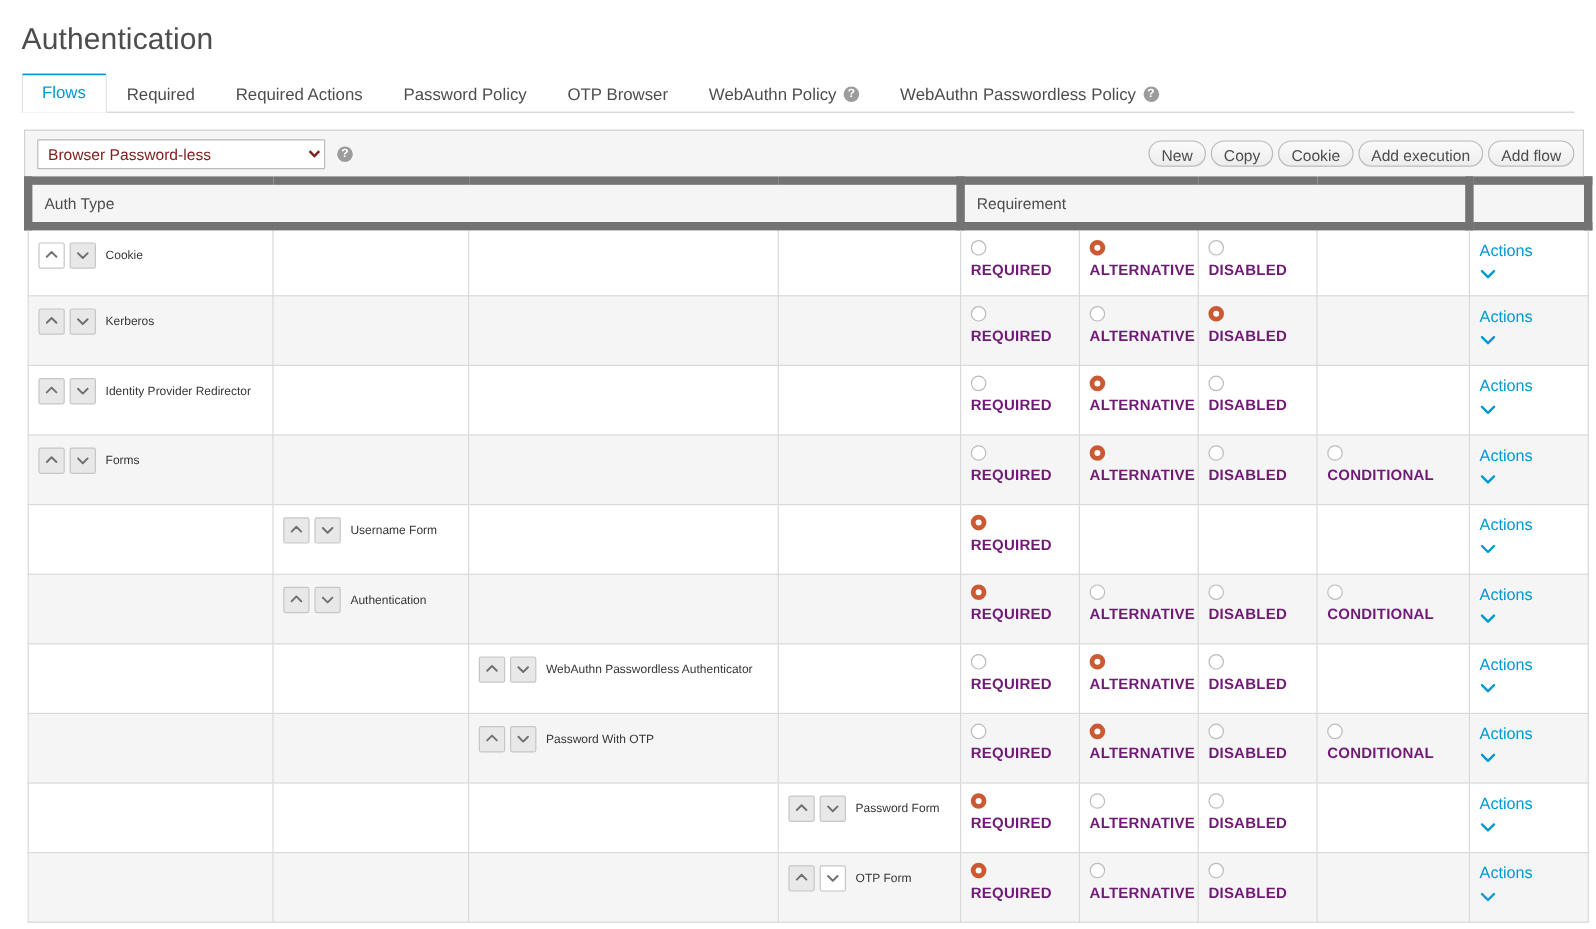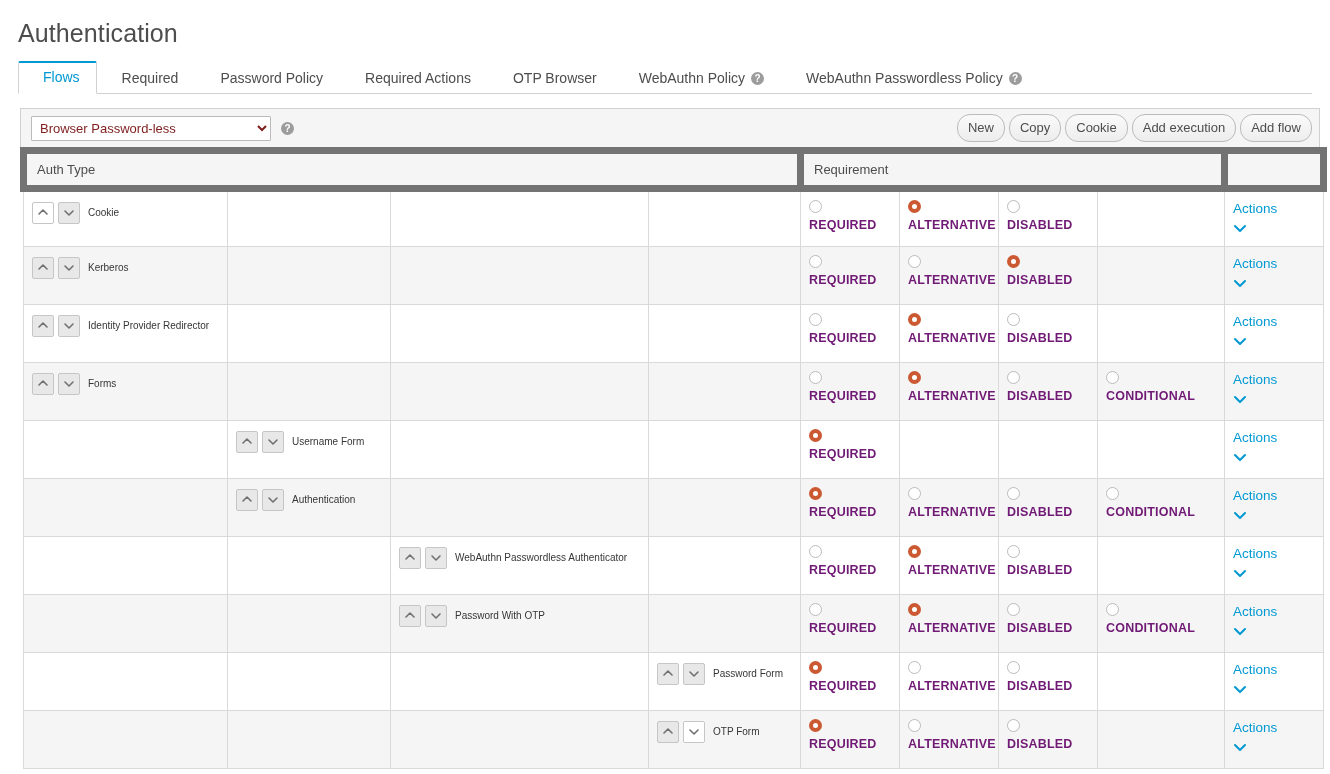--- a/index.html
+++ b/index.html
@@ -29,21 +29,21 @@
     height: 32px;
     border-bottom: 1px solid #d1d1d1;
     display: flex;
     align-items: flex-end;
     padding-left: 0;
     width: 1294px;
   }
   .tab {
     font-size: 14px;
     color: #4d4d4d;
-    padding: 6px 16px 7px 24px;
+    padding: 6px 16px 7px 16px;
     line-height: 18px;
     cursor: pointer;
     border: 1px solid transparent;
     border-bottom: none;
     position: relative;
     top: 1px;
     white-space: nowrap;
     display: flex;
     align-items: center;
     gap: 6px;
@@ -98,21 +98,21 @@
     padding: 2px 4px;
     border-radius: 1px;
   }
   .toolbar-right { display: flex; gap: 4px; }
   .btn {
     background: linear-gradient(#fafafa, #ededed);
     border: 1px solid #bbbbbb;
     border-radius: 13px;
     font-size: 13px;
     color: #4d4d4d;
-    height: 28px;
+    height: 22px;
     padding: 0 10px;
     cursor: pointer;
     font-family: "Liberation Sans", sans-serif;
     line-height: 24px;
     white-space: nowrap;
   }
 
   
   table.flow-table {
     border-collapse: collapse;
@@ -197,24 +197,24 @@
 <h1 class="page-title">Authentication</h1>
 
 <div class="tabbar" id="tabbar">
     <div class="tab active">
       <span>Flows</span>
     </div>
     <div class="tab">
       <span>Required</span>
     </div>
     <div class="tab">
+      <span>Required Actions</span>
+    </div>
+    <div class="tab">
       <span>Password Policy</span>
-    </div>
-    <div class="tab">
-      <span>Required Actions</span>
     </div>
     <div class="tab">
       <span>OTP Browser</span>
     </div>
     <div class="tab">
       <span>WebAuthn Policy</span>
       <span class="help-icon">?</span>
     </div>
     <div class="tab">
       <span>WebAuthn Passwordless Policy</span>

